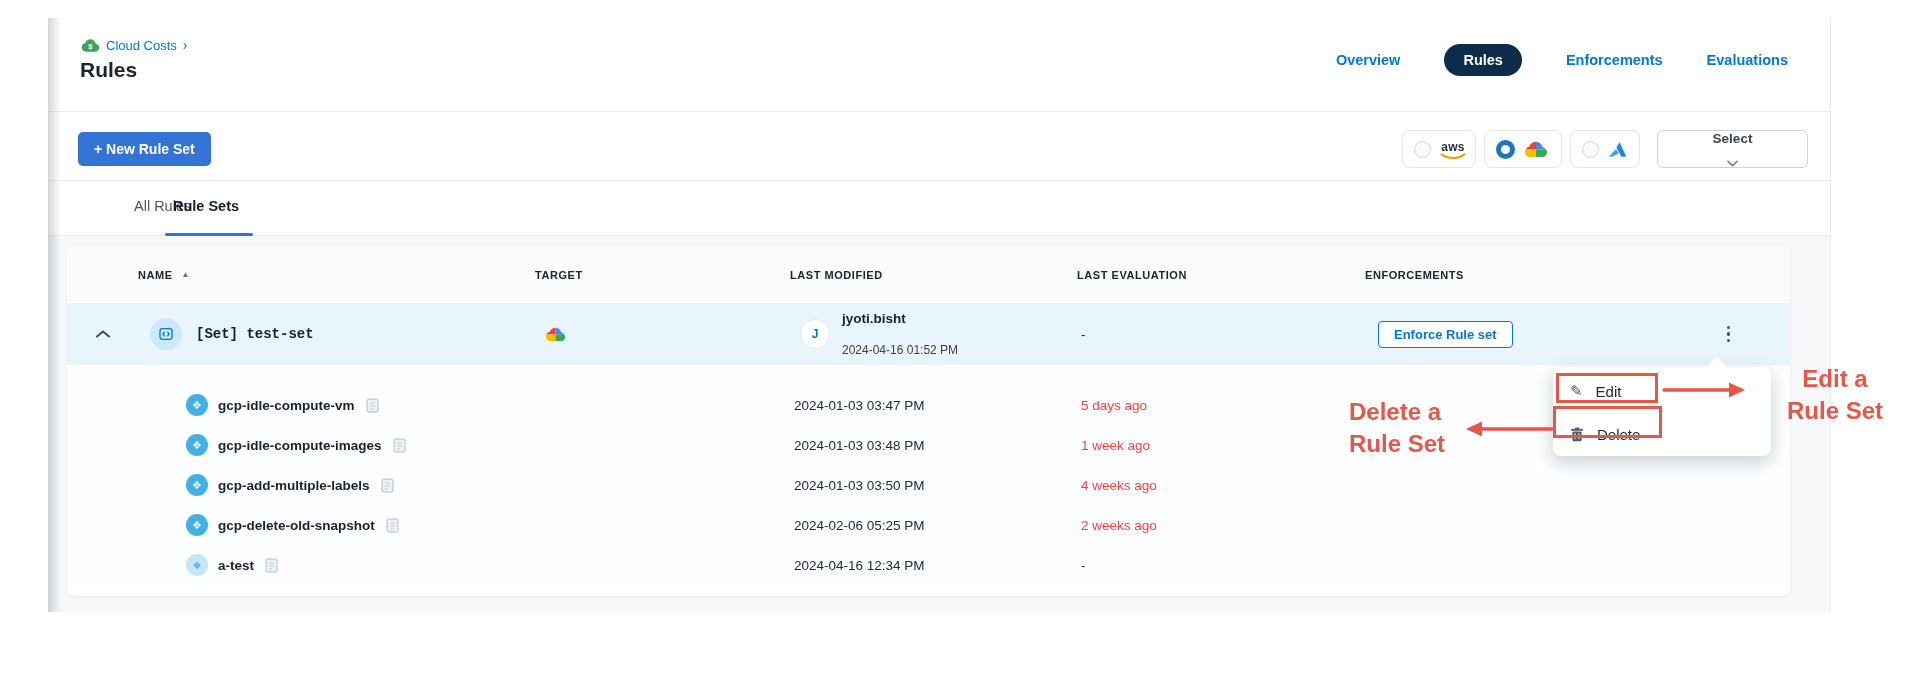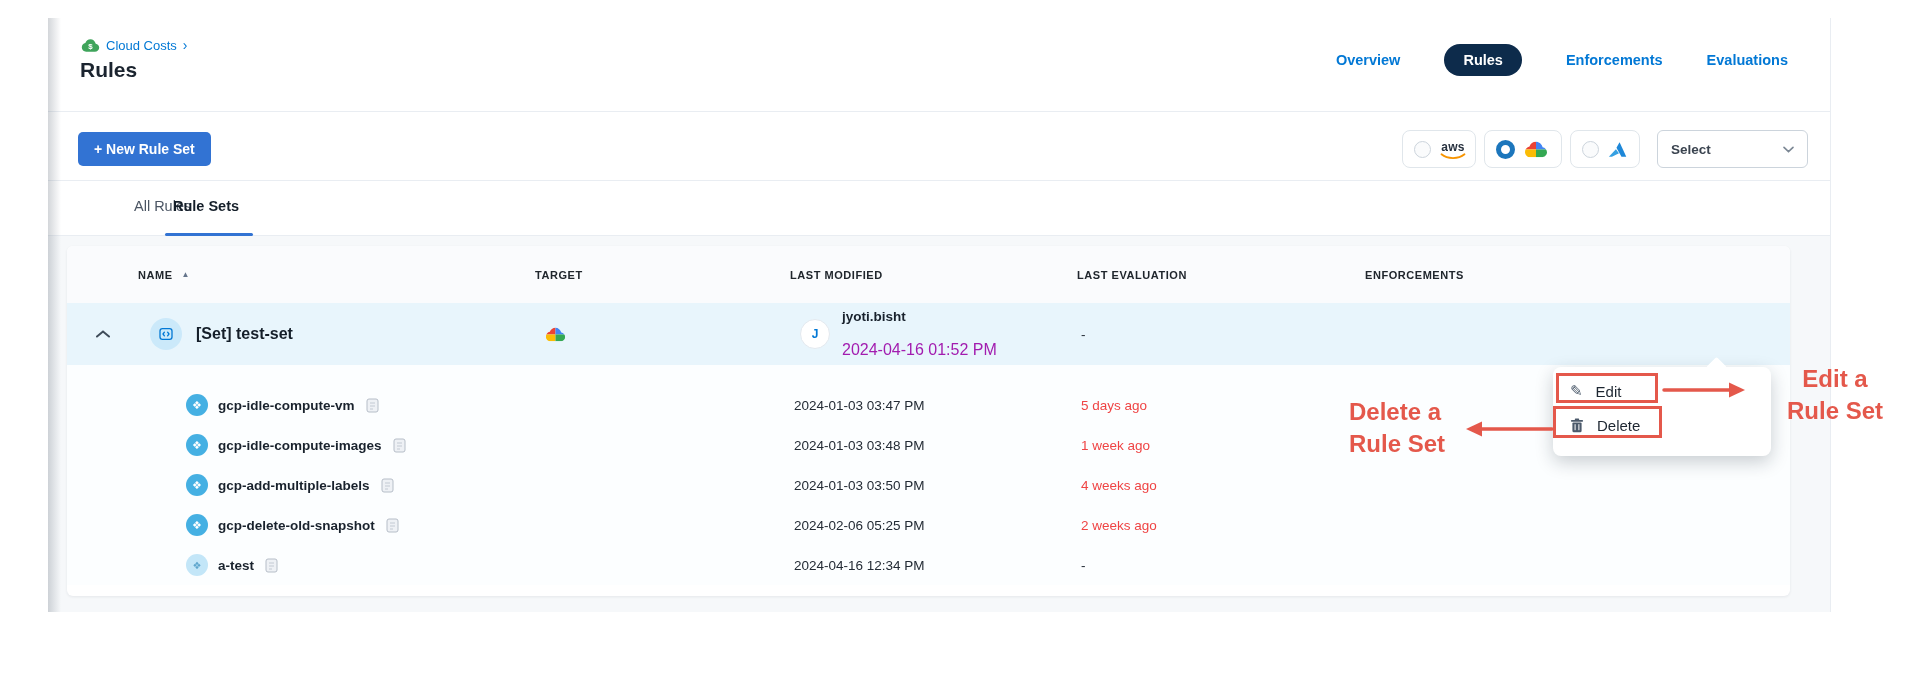--- a/index.html
+++ b/index.html
@@ -37,21 +37,21 @@
         background:#fff; display:flex; align-items:center; gap:9px; padding:0 11px; cursor:pointer; }
   .pill-aws { left:1354px; width:74px; }
   .pill-gcp { left:1436px; width:78px; }
   .pill-azure { left:1522px; width:70px; }
   .radio { width:17px; height:17px; border-radius:50%; border:1.5px solid #ccd4dc; background:#fafbfc; flex:none; }
   .radio.checked { width:19px; height:19px; border:5.5px solid #1c76bc; background:#fff; }
   .aws-logo { display:flex; flex-direction:column; align-items:center; line-height:1; margin-top:2px; }
   .aws-text { font-size:12px; font-weight:700; color:#27313f; letter-spacing:.3px; }
   .select-box { position:absolute; left:1609px; top:18px; width:151px; height:38px; border:1px solid #ccd4dc;
         border-radius:6px; background:#fff; display:flex; align-items:center; justify-content:space-between;
-        padding:0 13px; font-size:13.5px; color:#3b4450; font-weight:600; cursor:pointer; }
+        padding:0 13px; font-size:13.5px; color:#3b4450; font-weight:600; cursor:pointer;flex-direction:column; }
 
   
   .tabsrow { position:relative; height:55px; background:#fff; border-bottom:1px solid #e9edf2; }
   .tab { position:absolute; top:17px; font-size:14.5px; cursor:pointer; }
   .tab-all { left:39px; color:#4b5563; font-weight:500;margin-left:47px; }
   .tab-sets { left:125px; color:#141e29; font-weight:700; }
   .tab-underline { position:absolute; left:117px; bottom:-1px; width:88px; height:3px; background:#3273d3; border-radius:2px; }
 
   
   .content { position:absolute; top:218px; left:0; right:0; bottom:0; background:#f6f8fa; }
@@ -59,27 +59,27 @@
         border-radius:6px; box-shadow:0 1px 3px rgba(25,35,45,.08); overflow:hidden; }
   .trow { display:grid; grid-template-columns:71px 397px 255px 287px 288px 1fr; align-items:center; }
   .thead { height:57px; background:#fafbfd; font-size:11px; font-weight:700; color:#20262d; letter-spacing:.55px; }
   .th-name { display:flex; align-items:center; gap:9px; }
   .sort-caret { font-size:8px; color:#64748b; }
   .prow { height:62px; background:#e8f5fc; }
   .c-chev { display:flex; justify-content:center; cursor:pointer; }
   .c-name { display:flex; align-items:center; }
   .set-circle { width:32px; height:32px; border-radius:50%; background:#cbe9fa; display:flex;
         align-items:center; justify-content:center; margin-left:12px; flex:none; }
-  .p-name { font-size:16px; font-weight:700; color:#141e29; margin-left:14px; }
+  .p-name { font-size:14px; font-weight:700; color:#141e29; margin-left:14px;font-family:Liberation Mono, monospace; }
   .c-target { padding-left:10px; display:flex; align-items:center; }
   .c-mod { padding-left:10px; display:flex; align-items:center; gap:12px; }
   .avatar { width:30px; height:30px; border-radius:50%; background:#fff; border:1px solid #e3e9ef;
         color:#0278d5; font-weight:700; font-size:12px; display:flex; align-items:center; justify-content:center; flex:none; }
   .mod-name { font-size:13.5px; font-weight:700; color:#19222d; }
-  .mod-date { font-size:16px; color:#a21caf; margin-top:17px; }
+  .mod-date { font-size:12px; color:#404040; margin-top:17px; }
   .c-eval { padding-left:4px; font-size:13.5px; color:#232b35; }
   .c-enf { display:flex; align-items:center; justify-content:space-between; padding-left:13px; padding-right:54px; }
   .btn-enforce { height:27px; padding:0 15px; background:#fff; border:1px solid #0278d5; color:#0278d5;
         font-weight:700; font-size:13px; border-radius:4px; cursor:pointer; font-family:inherit; }
   .kebab { display:flex; flex-direction:column; gap:3px; padding:4px 6px; cursor:pointer; }
   .kebab span { width:3.5px; height:3.5px; border-radius:50%; background:#44515f; }
 
   .subrows { background:#fcfeff; padding-top:20px; }
   .srow { height:40px; }
   .s-name { display:flex; align-items:center; gap:10px; padding-left:48px; }
@@ -92,21 +92,21 @@
   .eval-link { color:#ef4444; cursor:pointer; }
 
   
   .menu { position:absolute; left:1553px; top:367px; width:218px; height:89px; background:#fff;
         border-radius:8px; box-shadow:0 6px 18px rgba(20,30,45,.22); z-index:5; }
   .menu-caret { position:absolute; top:-7px; left:156px; width:15px; height:15px; background:#fff;
         transform:rotate(45deg); border-radius:2px; }
   .menu-item { display:flex; align-items:center; gap:13px; height:28px; padding-left:17px;
         font-size:15px; color:#1d2631; cursor:pointer; }
   .menu-item.first { margin-top:10px; }
-  .menu-item.second { margin-top:6px; }
+  .menu-item.second { margin-top:15px; }
   .pencil-glyph { font-size:15px; color:#4c5a6b; }
   .red-rect { position:absolute; border:3px solid #e4584b; z-index:6; pointer-events:none; }
   .rect-edit { left:3px; top:6px; width:102px; height:30px; }
   .rect-delete { left:0px; top:39px; width:109px; height:32px; }
 
   
   .overlay-svg { position:absolute; left:0; top:0; width:1910px; height:700px; z-index:7; pointer-events:none; }
   .ann { position:absolute; z-index:7; font-size:24px; font-weight:700; color:#e4584b; line-height:1.32; pointer-events:none; }
   .ann-edit { left:1758px; top:363px; width:154px; text-align:center; }
   .ann-delete { left:1349px; top:396px; width:130px; text-align:left; }
@@ -246,20 +246,28 @@
             </span>
           </div>
           <div class="c-mod">
             <span class="avatar">J</span>
             <span>
               <div class="mod-name">jyoti.bisht</div>
               <div class="mod-date">2024-04-16 01:52 PM</div>
             </span>
           </div>
           <div class="c-eval">-</div>
+          <div class="c-enf">
+            <button class="btn-enforce">Enforce Rule set</button>
+            <span class="kebab">
+                <span></span>
+                <span></span>
+                <span></span>
+              </span>
+          </div>
         </div>
 
         <div class="subrows">
 
           <div class="trow srow">
             <div></div>
             <div class="s-name">
               <span class="rule-circle">❖</span>
               <span class="s-label">gcp-idle-compute-vm</span>
               <span class="doc-icon">

